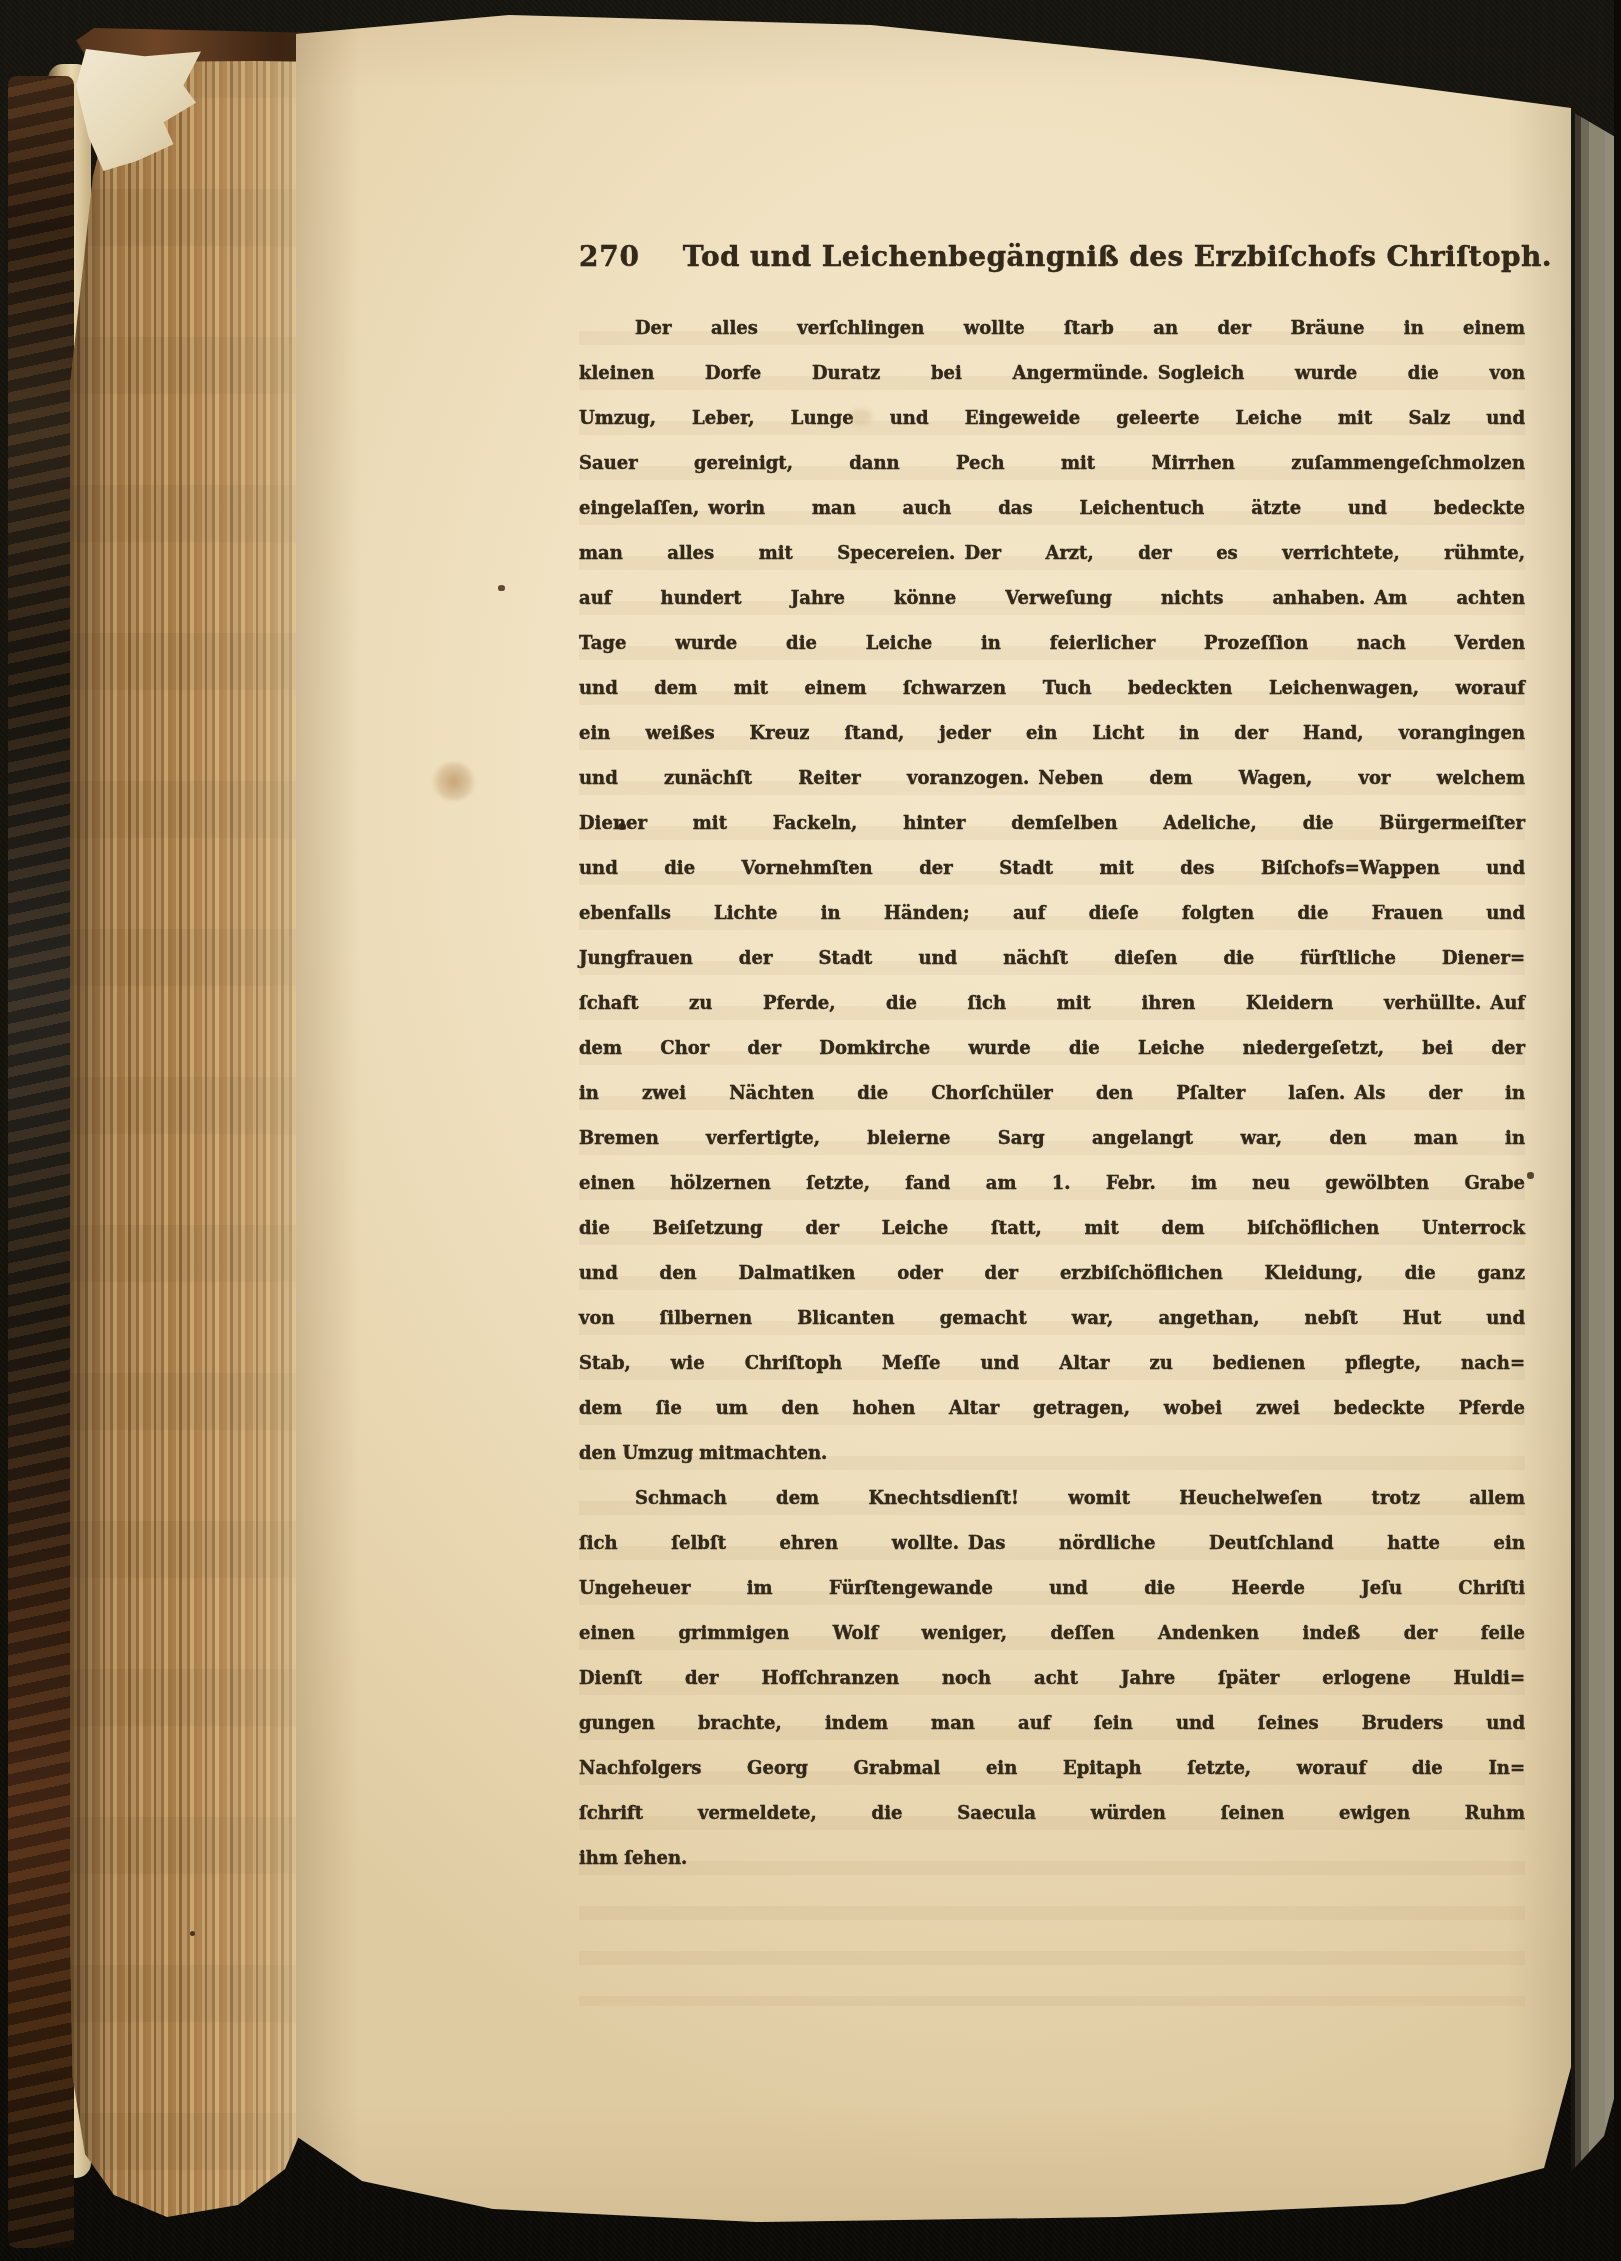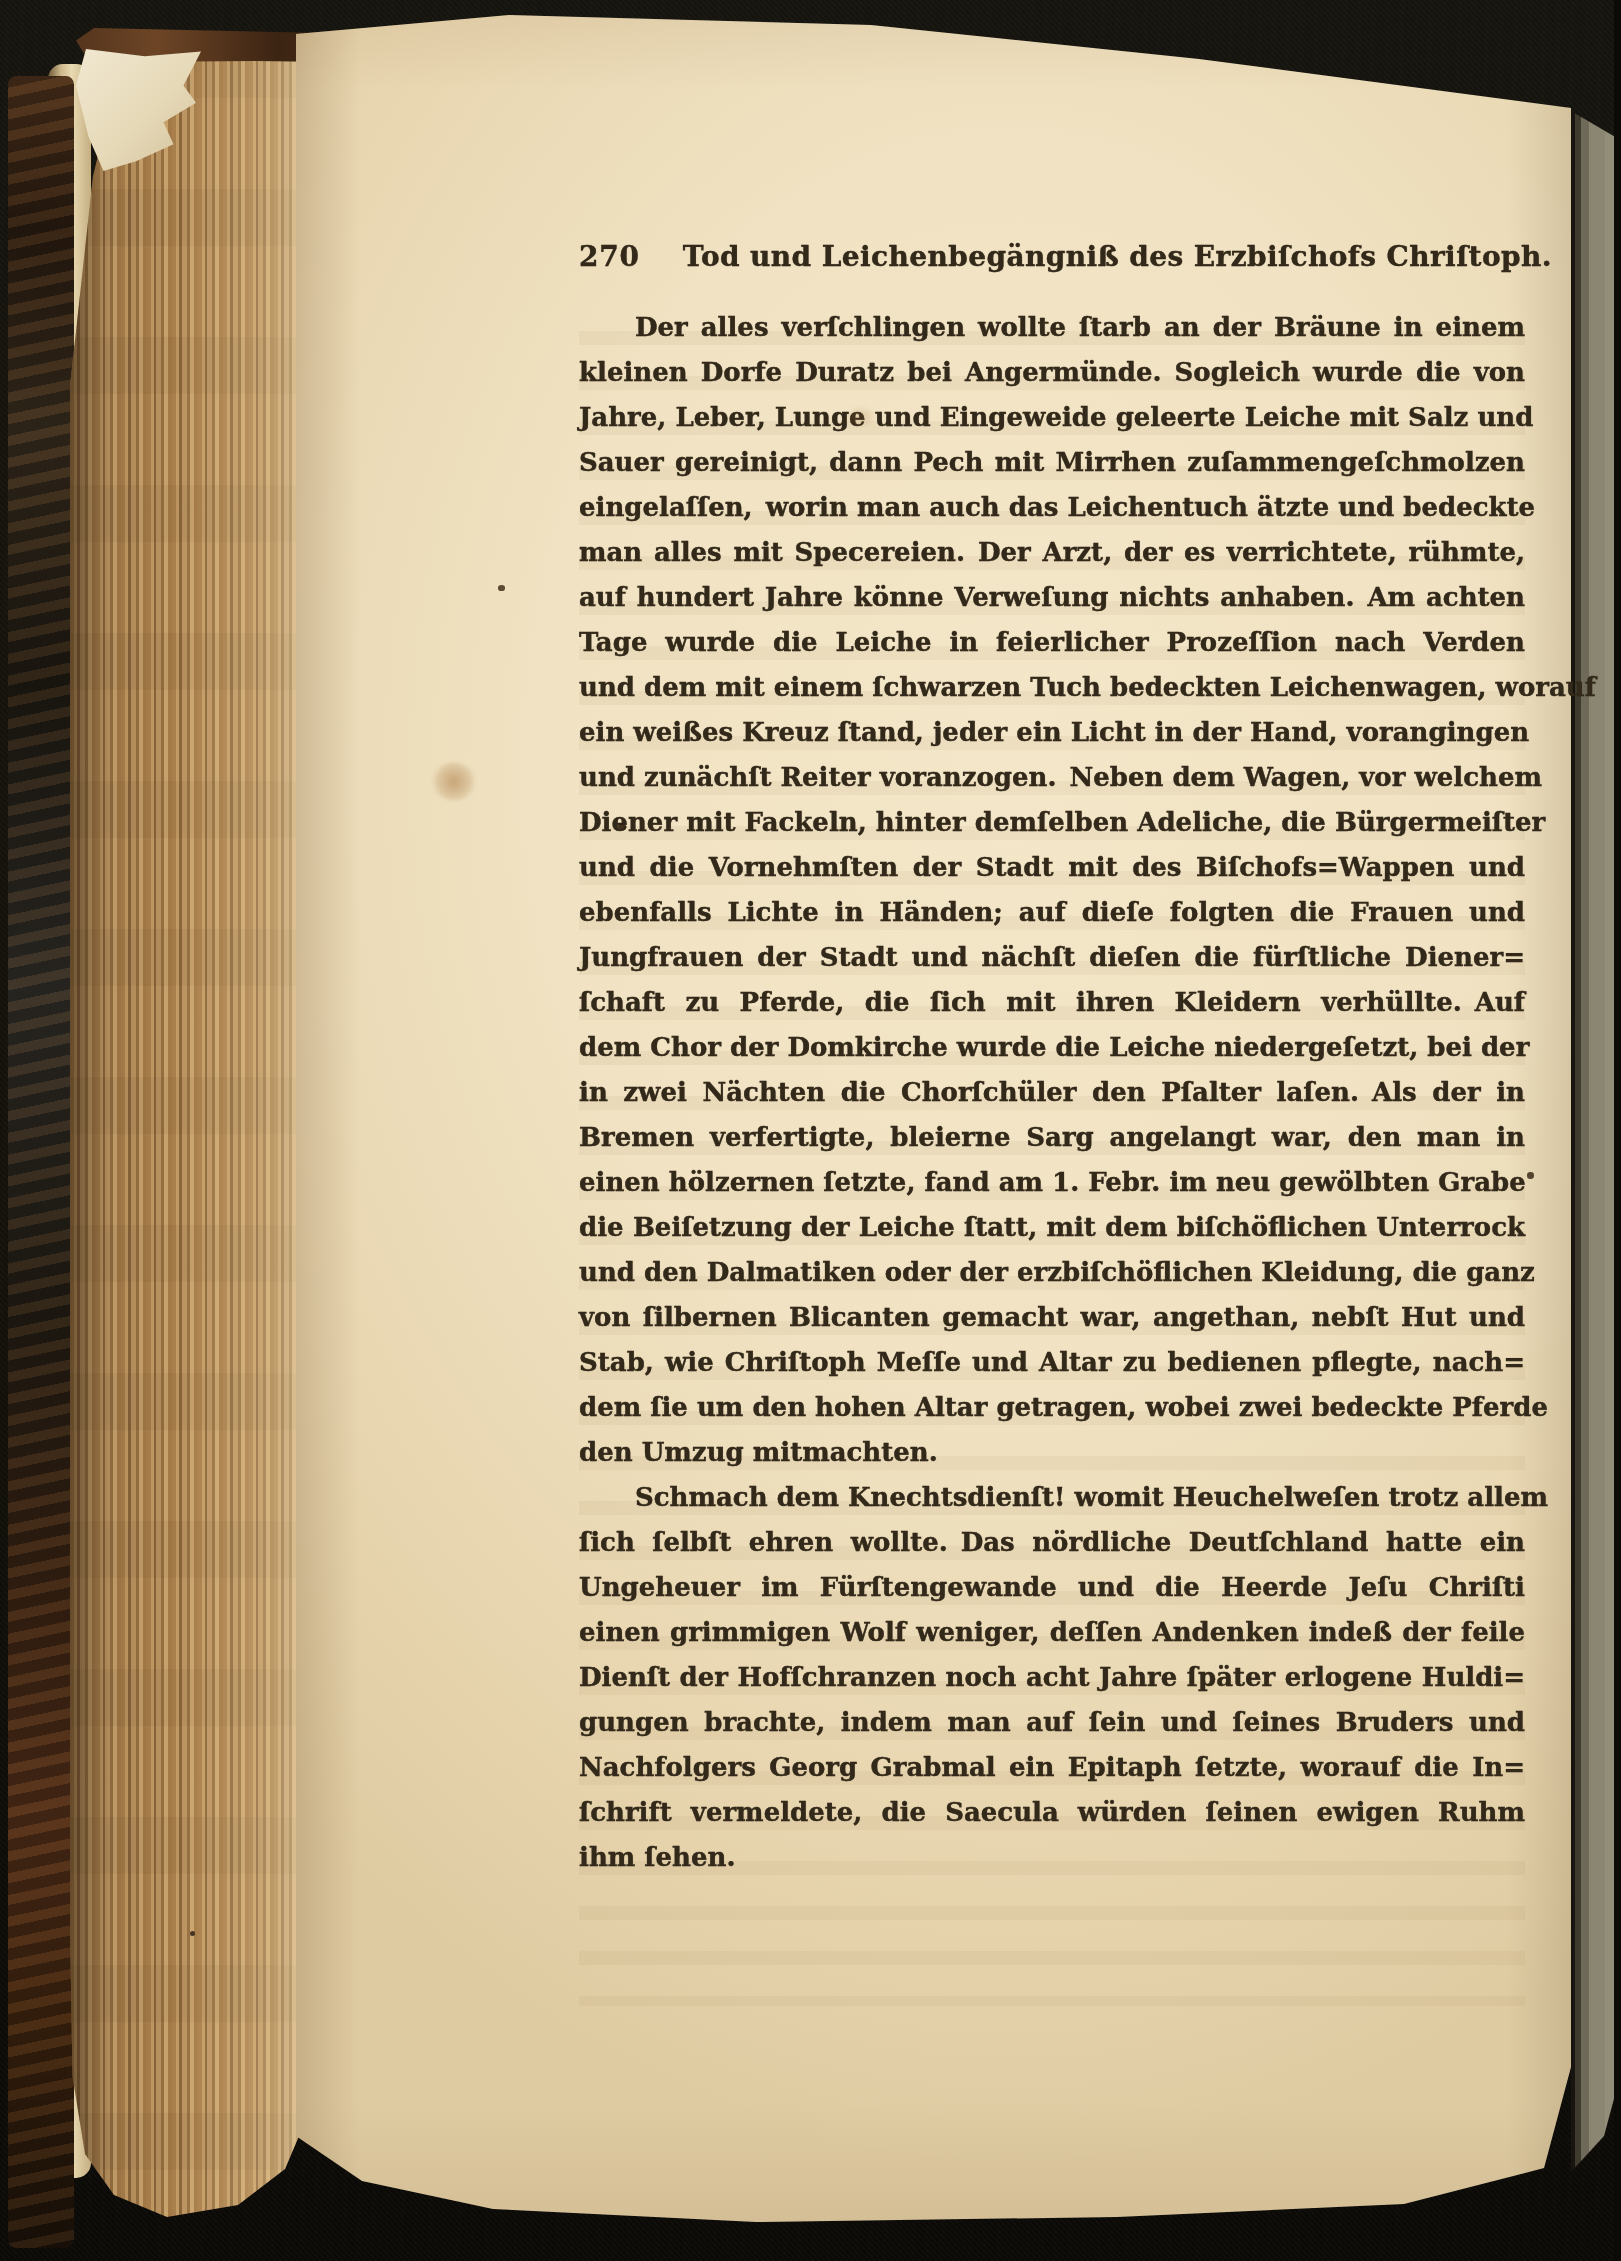--- a/index.html
+++ b/index.html
@@ -58,21 +58,21 @@
   .header{
     position:absolute;left:579px;top:240px;width:946px;z-index:6;
     white-space:nowrap;font-weight:700;font-size:28px;color:#33291a;
     -webkit-text-stroke:0.3px #33291a;
     text-shadow:0 0 0.8px rgba(51,41,26,0.55);
   }
   .header .pgnum{margin-right:43px;letter-spacing:0.8px;}
   .header .title{letter-spacing:0.4px;}
   .textblock{
     position:absolute;left:579px;top:305px;width:946px;z-index:6;
-    font-weight:700;font-size:26px;line-height:45px;color:#33291a;
+    font-weight:700;font-size:18px;line-height:45px;color:#33291a;
     -webkit-text-stroke:0.3px #33291a;
     text-shadow:0 0 0.8px rgba(51,41,26,0.5);
   }
   .line{white-space:nowrap;text-align:justify;text-align-last:justify;}
   .line.first{text-indent:56px;}
   .line.last{text-align-last:left;}
   .ghost{
     position:absolute;left:579px;top:315px;width:946px;height:1691px;z-index:5;
     background:repeating-linear-gradient(180deg, rgba(0,0,0,0) 0 16.4px, rgba(138,106,60,0.07) 16.4px 30px, rgba(0,0,0,0) 30px 45px);
   }
@@ -102,21 +102,21 @@
   <div class="ghost"></div>
 
   <div class="header">
     <span class="pgnum">270</span><span class="title">Tod und Leichenbegängniß des Erzbiſchofs Chriſtoph.</span>
   </div>
 
   <div class="textblock">
     <div>
         <div class="line first">Der alles verſchlingen wollte ſtarb an der Bräune in einem</div>
         <div class="line">kleinen Dorfe Duratz bei Angermünde. Sogleich wurde die von</div>
-        <div class="line">Jahre, Leber, Lunge und Eingeweide geleerte Leiche mit Salz und</div>
+        <div class="line">Umzug, Leber, Lunge und Eingeweide geleerte Leiche mit Salz und</div>
         <div class="line">Sauer gereinigt, dann Pech mit Mirrhen zuſammengeſchmolzen</div>
         <div class="line">eingelaſſen, worin man auch das Leichentuch ätzte und bedeckte</div>
         <div class="line">man alles mit Specereien. Der Arzt, der es verrichtete, rühmte,</div>
         <div class="line">auf hundert Jahre könne Verweſung nichts anhaben. Am achten</div>
         <div class="line">Tage wurde die Leiche in feierlicher Prozeſſion nach Verden</div>
         <div class="line">und dem mit einem ſchwarzen Tuch bedeckten Leichenwagen, worauf</div>
         <div class="line">ein weißes Kreuz ſtand, jeder ein Licht in der Hand, vorangingen</div>
         <div class="line">und zunächſt Reiter voranzogen. Neben dem Wagen, vor welchem</div>
         <div class="line">Diener mit Fackeln, hinter demſelben Adeliche, die Bürgermeiſter</div>
         <div class="line">und die Vornehmſten der Stadt mit des Biſchofs=Wappen und</div>

